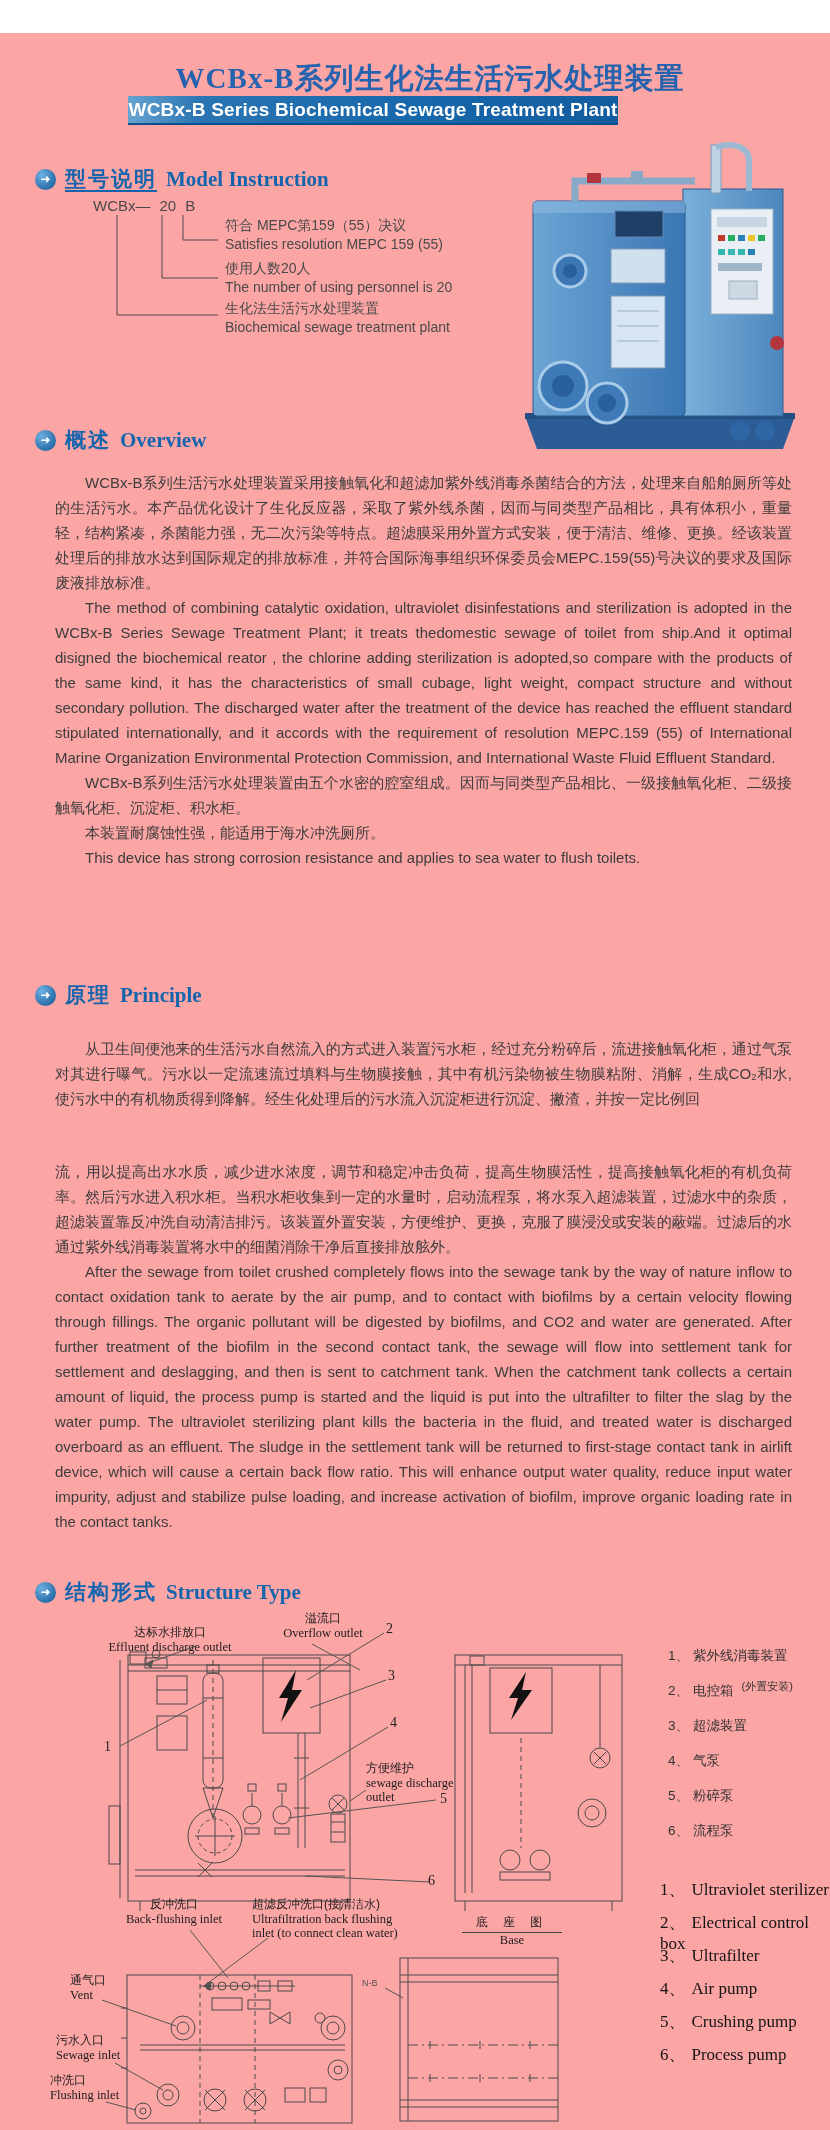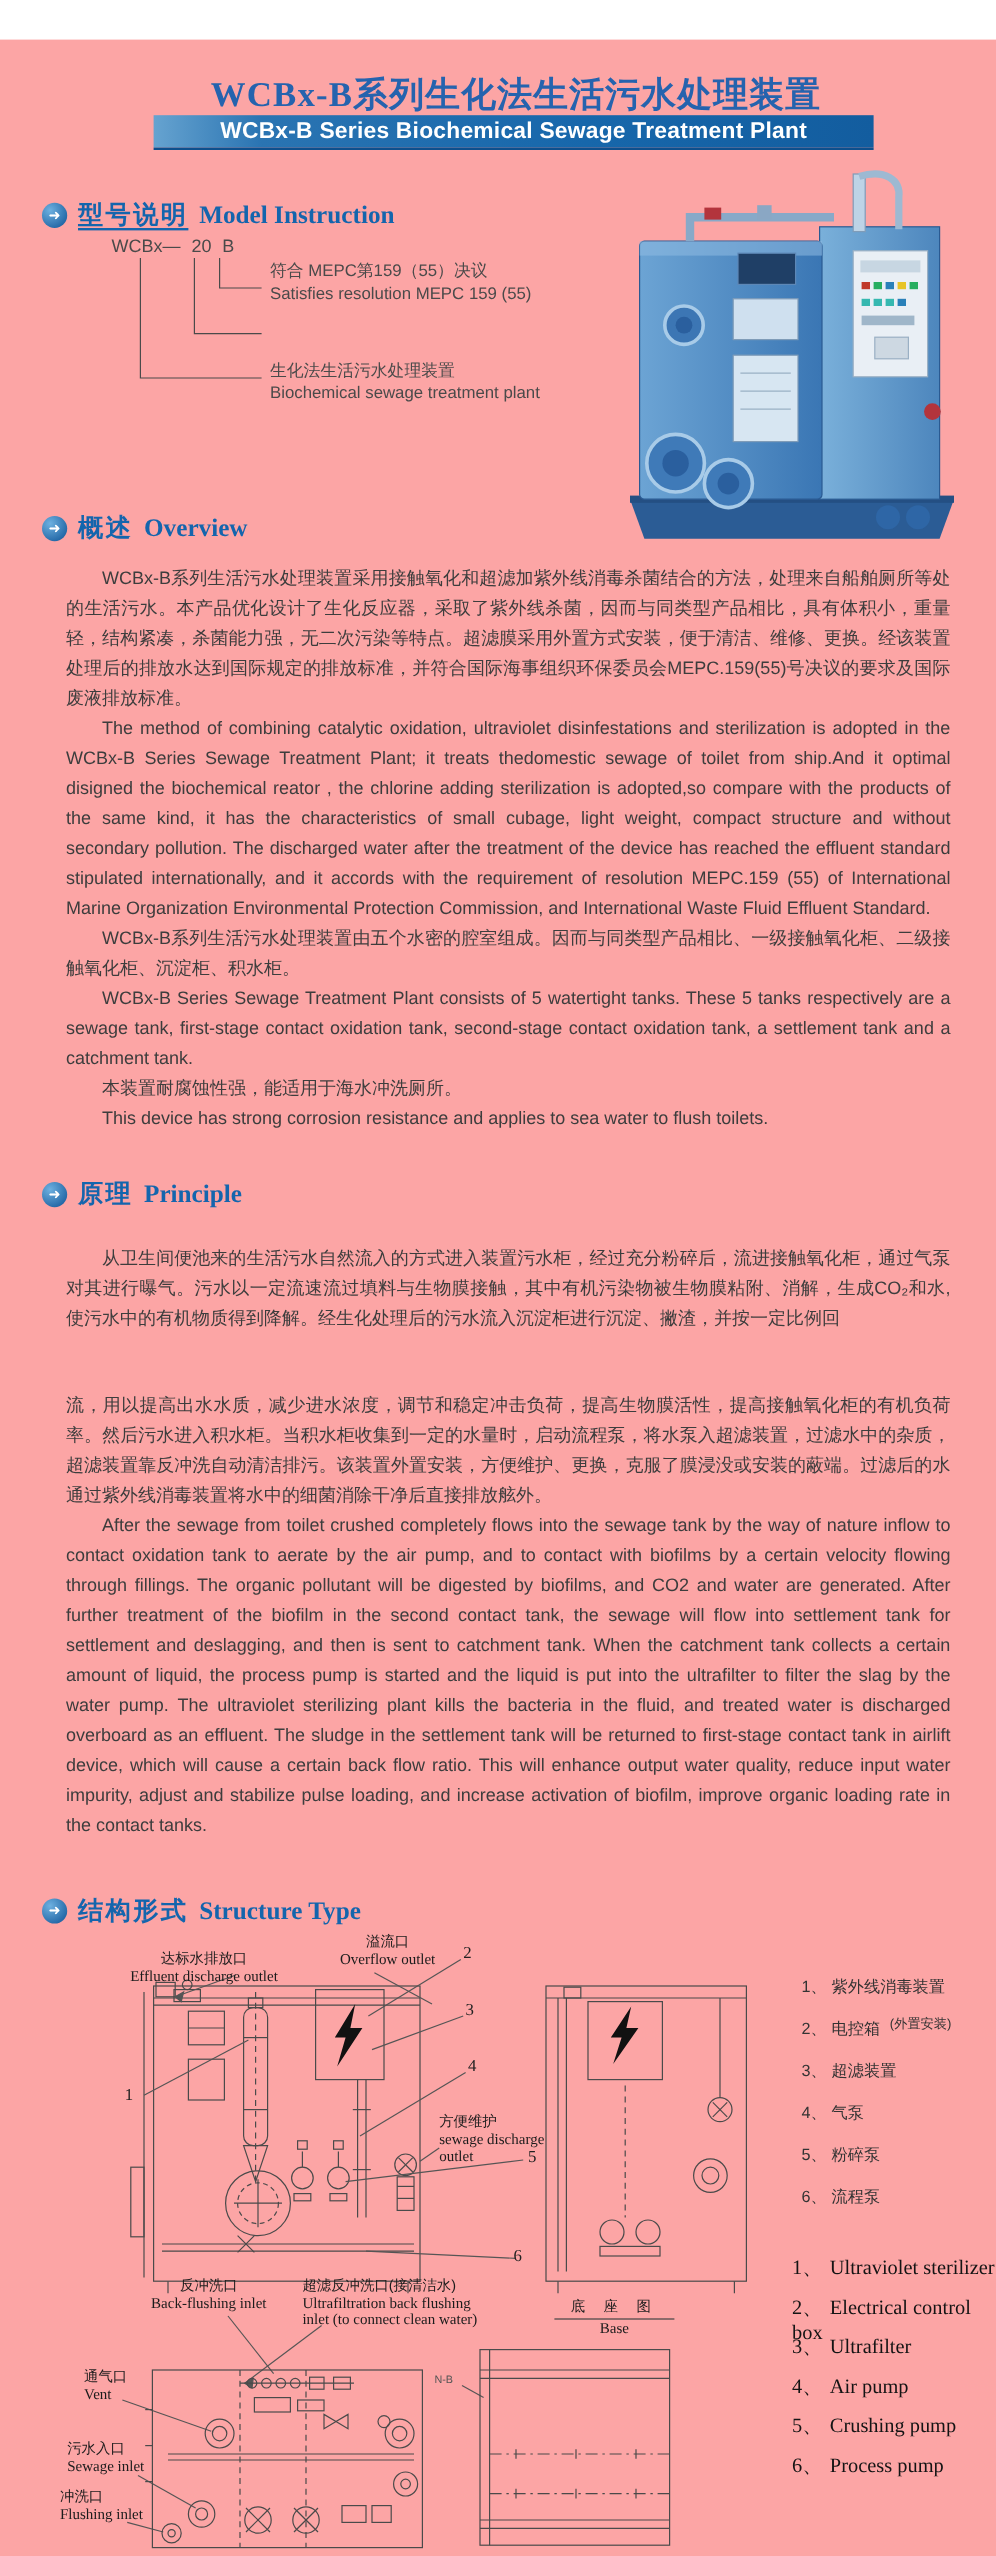--- a/index.html
+++ b/index.html
@@ -4,21 +4,21 @@
 <style>
   html,body{margin:0;padding:0;background:#fff;}
   .page{position:relative;width:830px;height:2130px;background:#fca5a5;overflow:hidden;
         font-family:"Liberation Sans","DejaVu Sans",sans-serif;margin-top:33px;}
   .abs{position:absolute;}
 
   
   .title-cn{position:absolute;top:26px;left:128px;width:604px;text-align:center;
             font-family:"Liberation Serif","DejaVu Serif",serif;font-weight:bold;
             font-size:29px;color:#2563ae;letter-spacing:1px;margin:0;}
-  .banner{position:absolute;top:63px;left:128px;width:600px;height:27px;
+  .banner{position:absolute;top:63px;left:128px;width:490px;height:27px;
           background:linear-gradient(90deg,#66a3d0 0%,#2a74b2 15%,#1767ab 60%,#135d9f 100%);
           border-bottom:2px solid #0d4f8d;display:flex;align-items:center;justify-content:center;}
   .banner span{color:#ffffff;font-weight:bold;font-size:19px;letter-spacing:.2px;}
 
   
   .sec-head{position:absolute;display:flex;align-items:center;gap:9px;}
   .sec-icon{width:21px;height:21px;border-radius:50%;flex:0 0 21px;
             background:radial-gradient(circle at 32% 30%,#6db0e0,#0d5295);
             color:#fff;font-size:12px;font-weight:bold;display:flex;align-items:center;justify-content:center;}
   .sec-cn{font-size:21px;font-weight:bold;color:#1465ad;letter-spacing:2px;}
@@ -145,35 +145,38 @@
   </div>
   <svg class="abs" style="left:0;top:160px;" width="460" height="150" viewBox="0 0 460 150">
     <path d="M183,22 V47 H218" class="lineart" stroke="#8a8a8a"></path>
     <path d="M162,22 V85 H218" class="lineart" stroke="#8a8a8a"></path>
     <path d="M117,22 V122 H218" class="lineart" stroke="#8a8a8a"></path>
   </svg>
   <div class="mnote" style="top:183px;">
     <div>符合 MEPC第159（55）决议</div>
     <div>Satisfies resolution MEPC 159 (55)</div>
   </div>
+  <div class="mnote" style="top:226px;">
+    <div>使用人数20人</div>
+    <div>The number of using personnel is 20</div>
+  </div>
   <div class="mnote" style="top:266px;">
     <div>生化法生活污水处理装置</div>
     <div>Biochemical sewage treatment plant</div>
   </div>
 
   <div class="sec-head" style="left:35px;top:393px;">
     <span class="sec-icon">➜</span>
     <span class="sec-cn">概述</span>
     <span class="sec-en">Overview</span>
   </div>
   <div class="body-text" style="top:437px;">
     <p>WCBx-B系列生活污水处理装置采用接触氧化和超滤加紫外线消毒杀菌结合的方法，处理来自船舶厕所等处的生活污水。本产品优化设计了生化反应器，采取了紫外线杀菌，因而与同类型产品相比，具有体积小，重量轻，结构紧凑，杀菌能力强，无二次污染等特点。超滤膜采用外置方式安装，便于清洁、维修、更换。经该装置处理后的排放水达到国际规定的排放标准，并符合国际海事组织环保委员会MEPC.159(55)号决议的要求及国际废液排放标准。</p>
     <p class="en">The method of combining catalytic oxidation, ultraviolet disinfestations and sterilization is adopted in the WCBx-B Series Sewage Treatment Plant; it treats thedomestic sewage of toilet from ship.And it optimal disigned the biochemical reator , the chlorine adding sterilization is adopted,so compare with the products of the same kind, it has the characteristics of small cubage, light weight, compact structure and without secondary pollution. The discharged water after the treatment of the device has reached the effluent standard stipulated internationally, and it accords with the requirement of resolution MEPC.159 (55) of International Marine Organization Environmental Protection Commission, and International Waste Fluid Effluent Standard.</p>
     <p>WCBx-B系列生活污水处理装置由五个水密的腔室组成。因而与同类型产品相比、一级接触氧化柜、二级接触氧化柜、沉淀柜、积水柜。</p>
-    <p class="en">WCBx-B Series Sewage Treatment Plant consists of 5 watertight tanks. These 5 tanks respectively are a sewage tank, first-stage contact oxidation tank, second-stage contact oxidation tank, a settlement tank and a catchment tank.</p>
     <p>本装置耐腐蚀性强，能适用于海水冲洗厕所。</p>
     <p class="en">This device has strong corrosion resistance and applies to sea water to flush toilets.</p>
   </div>
 
   <div class="sec-head" style="left:35px;top:948px;">
     <span class="sec-icon">➜</span>
     <span class="sec-cn">原理</span>
     <span class="sec-en">Principle</span>
   </div>
   <div class="body-text" style="top:1003px;">

